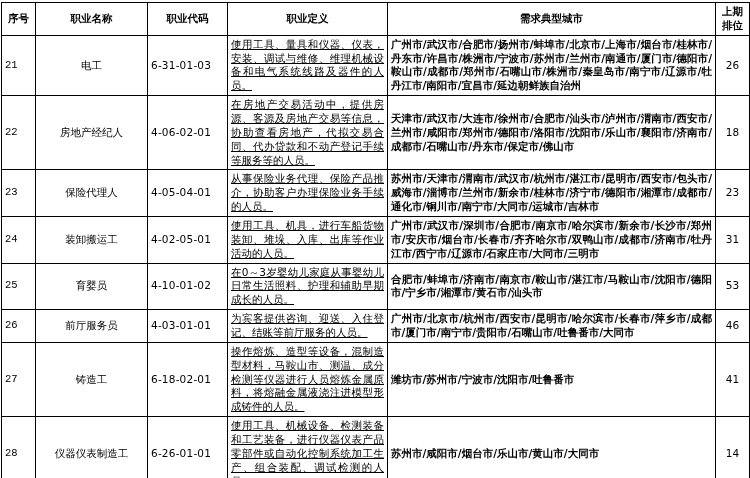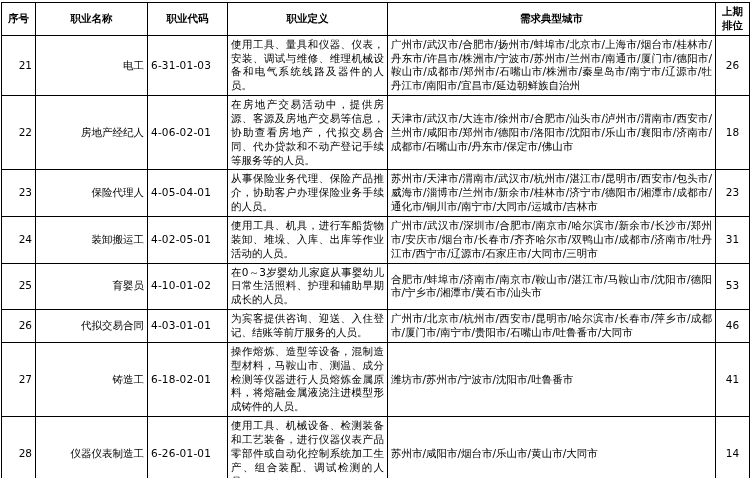--- a/index.html
+++ b/index.html
@@ -41,44 +41,47 @@
     line-height: 1.2;
   }
   col.c-seq   { width: 34px; }
   col.c-name  { width: 112px; }
   col.c-code  { width: 80px; }
   col.c-def   { width: 160px; }
   col.c-city  { width: 328px; }
   col.c-rank  { width: 34px; }
 
   td.seq {
-    text-align: right;
+    text-align: left;
     font-size: 11px;
+    font-family: Liberation Mono, monospace;
   }
   td.name {
-    text-align: right;
+    text-align: center;
     font-size: 11.5px;
     padding-left: 6px;
   }
   td.code {
     text-align: left;
     font-size: 11px;
     letter-spacing: 0.2px;
   }
   td.def {
     text-align: justify;
     text-align-last: left;
     font-size: 10.5px;
     line-height: 1.3;
+    text-decoration: underline;
   }
   td.city {
     text-align: justify;
     text-align-last: left;
     font-size: 10.5px;
     line-height: 1.3;
+    font-weight: bold;
   }
   td.rank {
     text-align: center;
     font-size: 11px;
   }
   .th-sub { display: block; }
 </style>
 </head>
 <body>
 
@@ -141,21 +144,21 @@
         <tr>
           <td class="seq">25</td>
           <td class="name">育婴员</td>
           <td class="code">4-10-01-02</td>
           <td class="def">在0～3岁婴幼儿家庭从事婴幼儿日常生活照料、护理和辅助早期成长的人员。</td>
           <td class="city">合肥市/蚌埠市/济南市/南京市/鞍山市/湛江市/马鞍山市/沈阳市/德阳市/宁乡市/湘潭市/黄石市/汕头市</td>
           <td class="rank">53</td>
         </tr>
         <tr>
           <td class="seq">26</td>
-          <td class="name">代拟交易合同</td>
+          <td class="name">前厅服务员</td>
           <td class="code">4-03-01-01</td>
           <td class="def">为宾客提供咨询、迎送、入住登记、结账等前厅服务的人员。</td>
           <td class="city">广州市/北京市/杭州市/西安市/昆明市/哈尔滨市/长春市/萍乡市/成都市/厦门市/南宁市/贵阳市/石嘴山市/吐鲁番市/大同市</td>
           <td class="rank">46</td>
         </tr>
         <tr>
           <td class="seq">27</td>
           <td class="name">铸造工</td>
           <td class="code">6-18-02-01</td>
           <td class="def">操作熔炼、造型等设备，混制造型材料，马鞍山市、测温、成分检测等仪器进行人员熔炼金属原料，将熔融金属液浇注进模型形成铸件的人员。</td>

